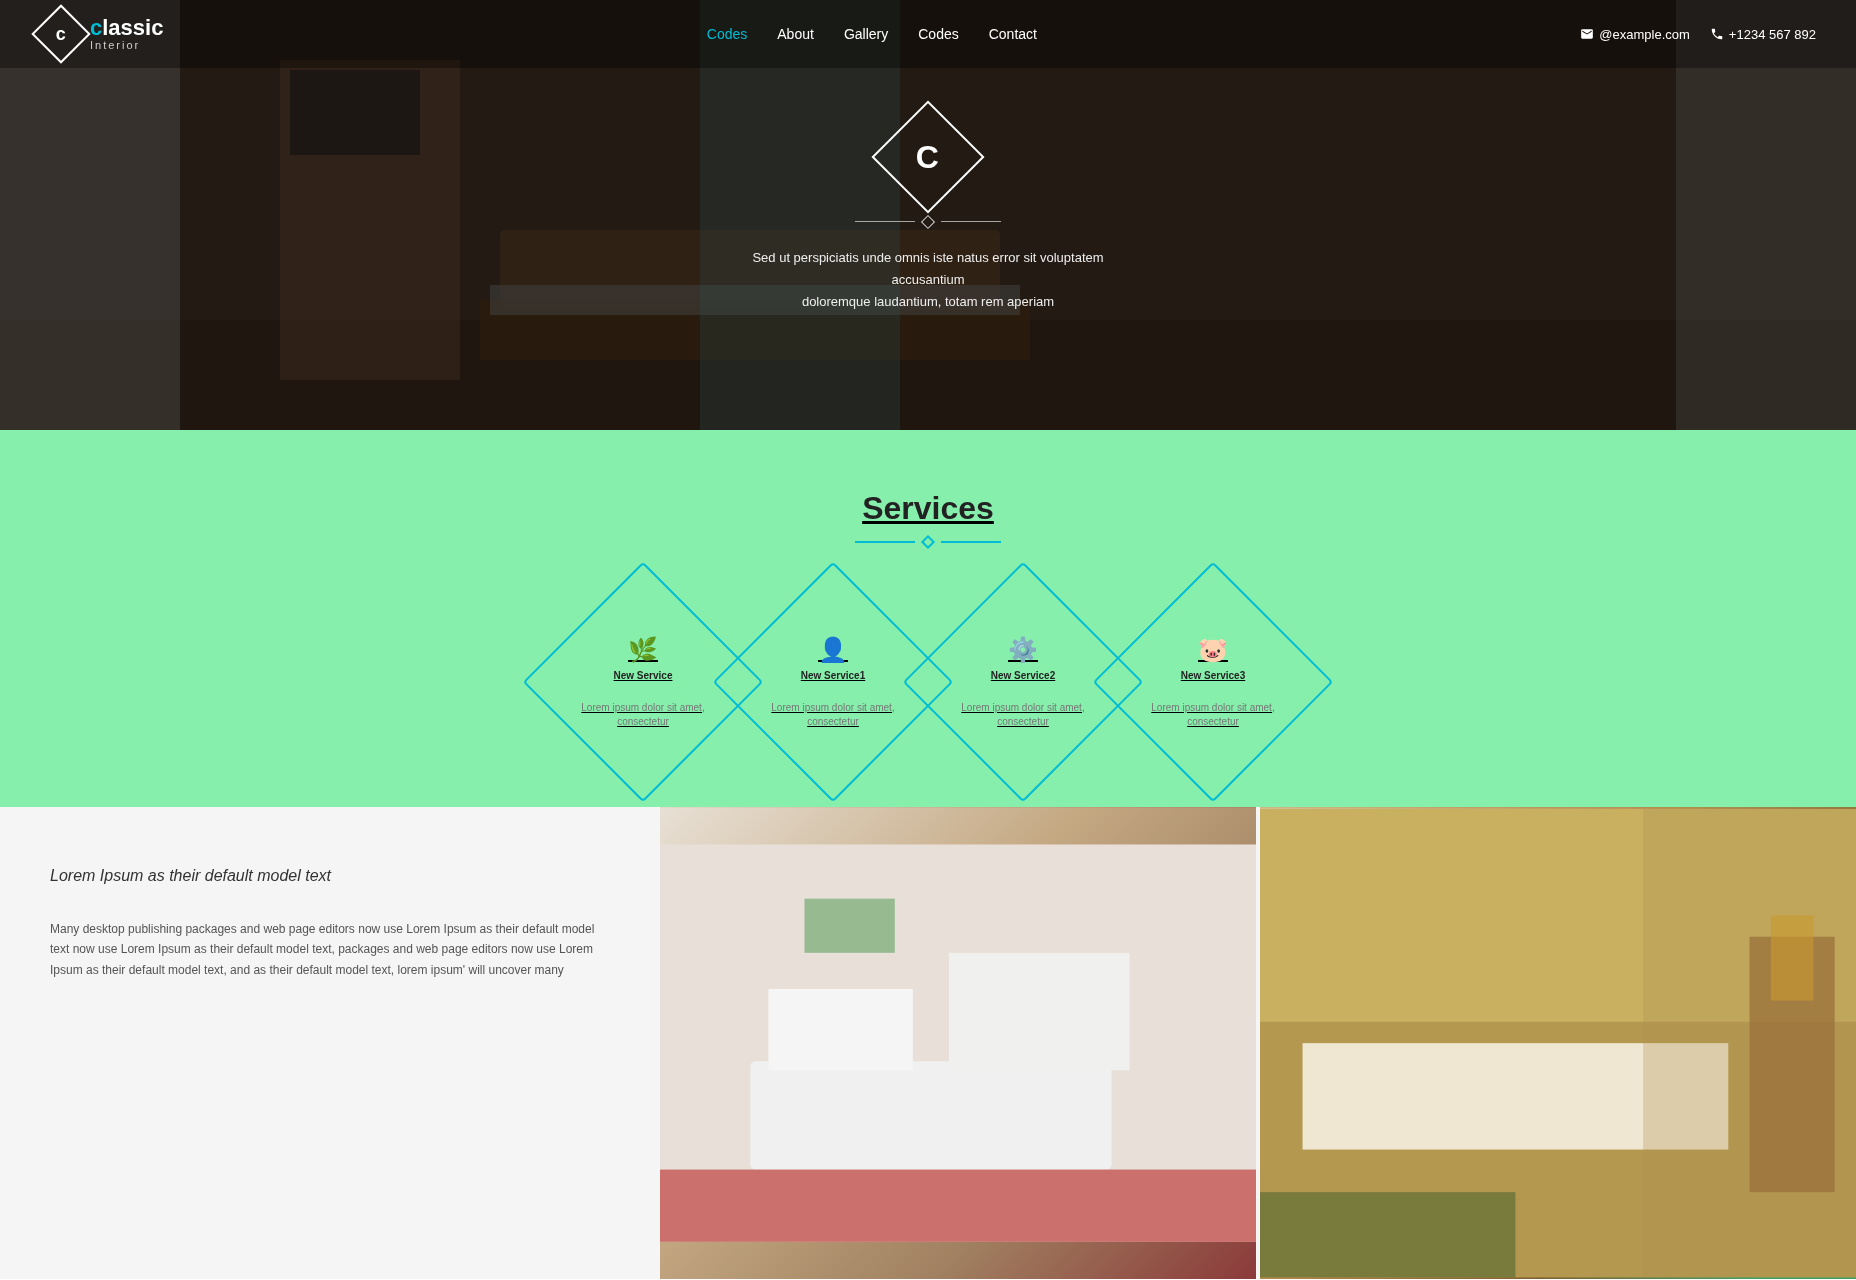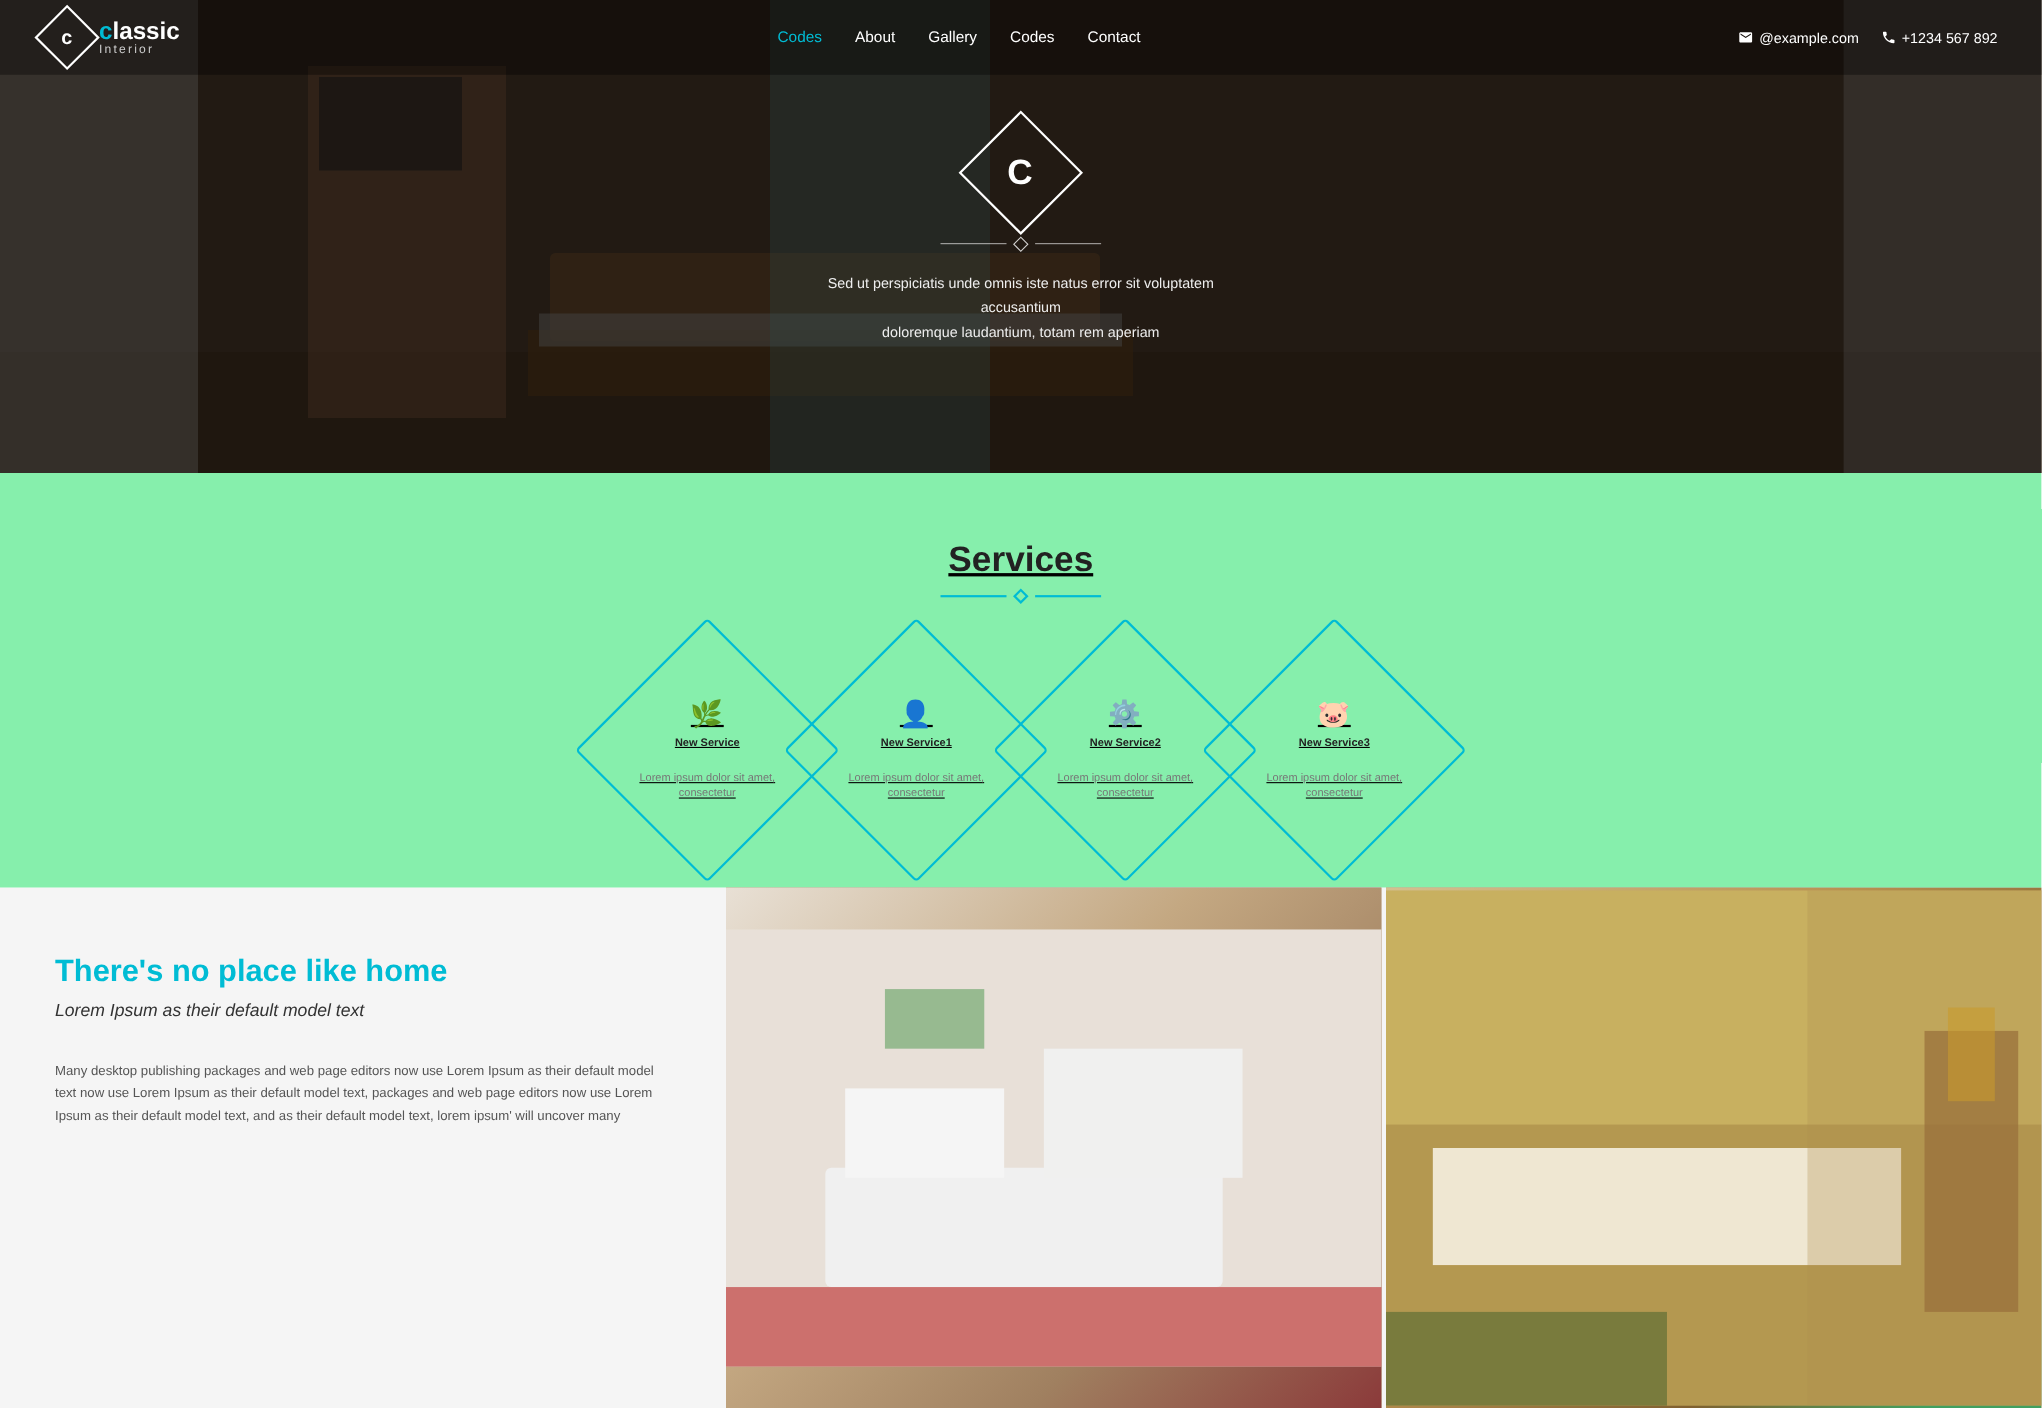--- a/index.html
+++ b/index.html
@@ -382,21 +382,20 @@
         <div class="service-name">New Service3</div>
         <div class="service-desc">Lorem ipsum dolor sit amet, consectetur</div>
       </div>
     </div>
 
   </div>
 </section>
 
 <section class="about-section">
   <div class="about-text-col">
-    <h2 class="about-title">There's no place like home</h2>
     <p class="about-subtitle">Lorem Ipsum as their default model text</p>
     <p class="about-body">Many desktop publishing packages and web page editors now use Lorem Ipsum as their default model text now use Lorem Ipsum as their default model text, packages and web page editors now use Lorem Ipsum as their default model text, and as their default model text, lorem ipsum' will uncover many</p>
   </div>
   <div class="about-images">
     <div class="about-img img-bathroom">
       
       <svg width="100%" height="100%" viewBox="0 0 330 220" xmlns="http://www.w3.org/2000/svg">
         <rect width="330" height="220" fill="#e8e0d8"></rect>
         <rect x="50" y="120" width="200" height="60" fill="#f0f0f0" rx="3"></rect>
         <rect x="60" y="80" width="80" height="45" fill="#f5f5f5"></rect>

